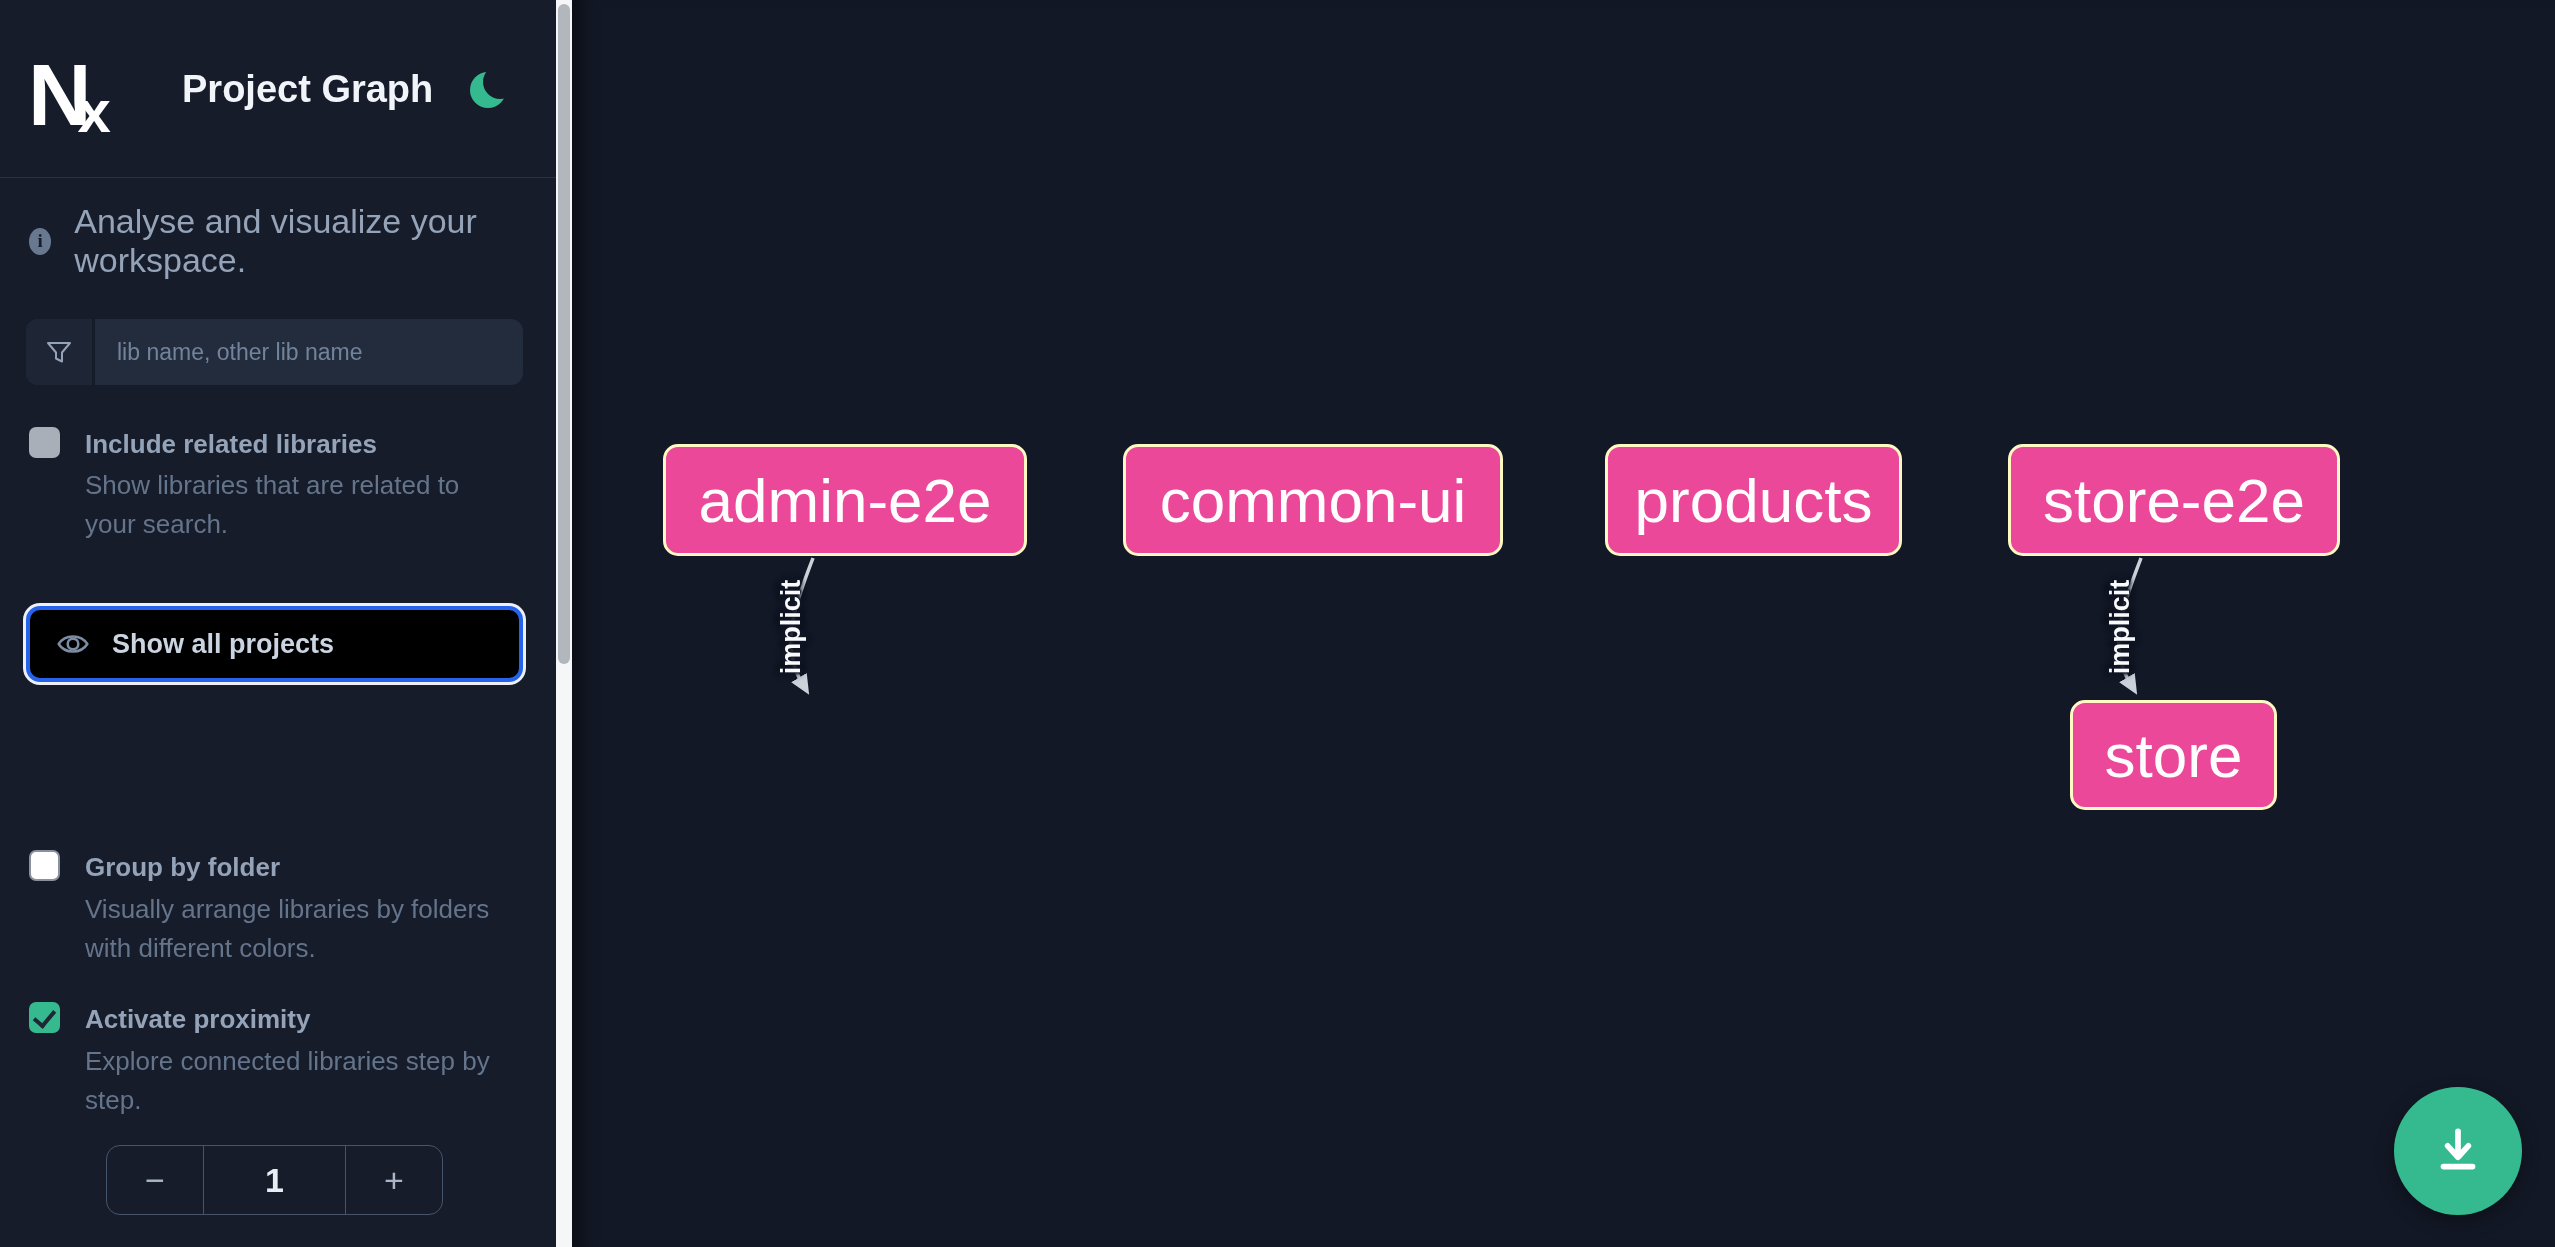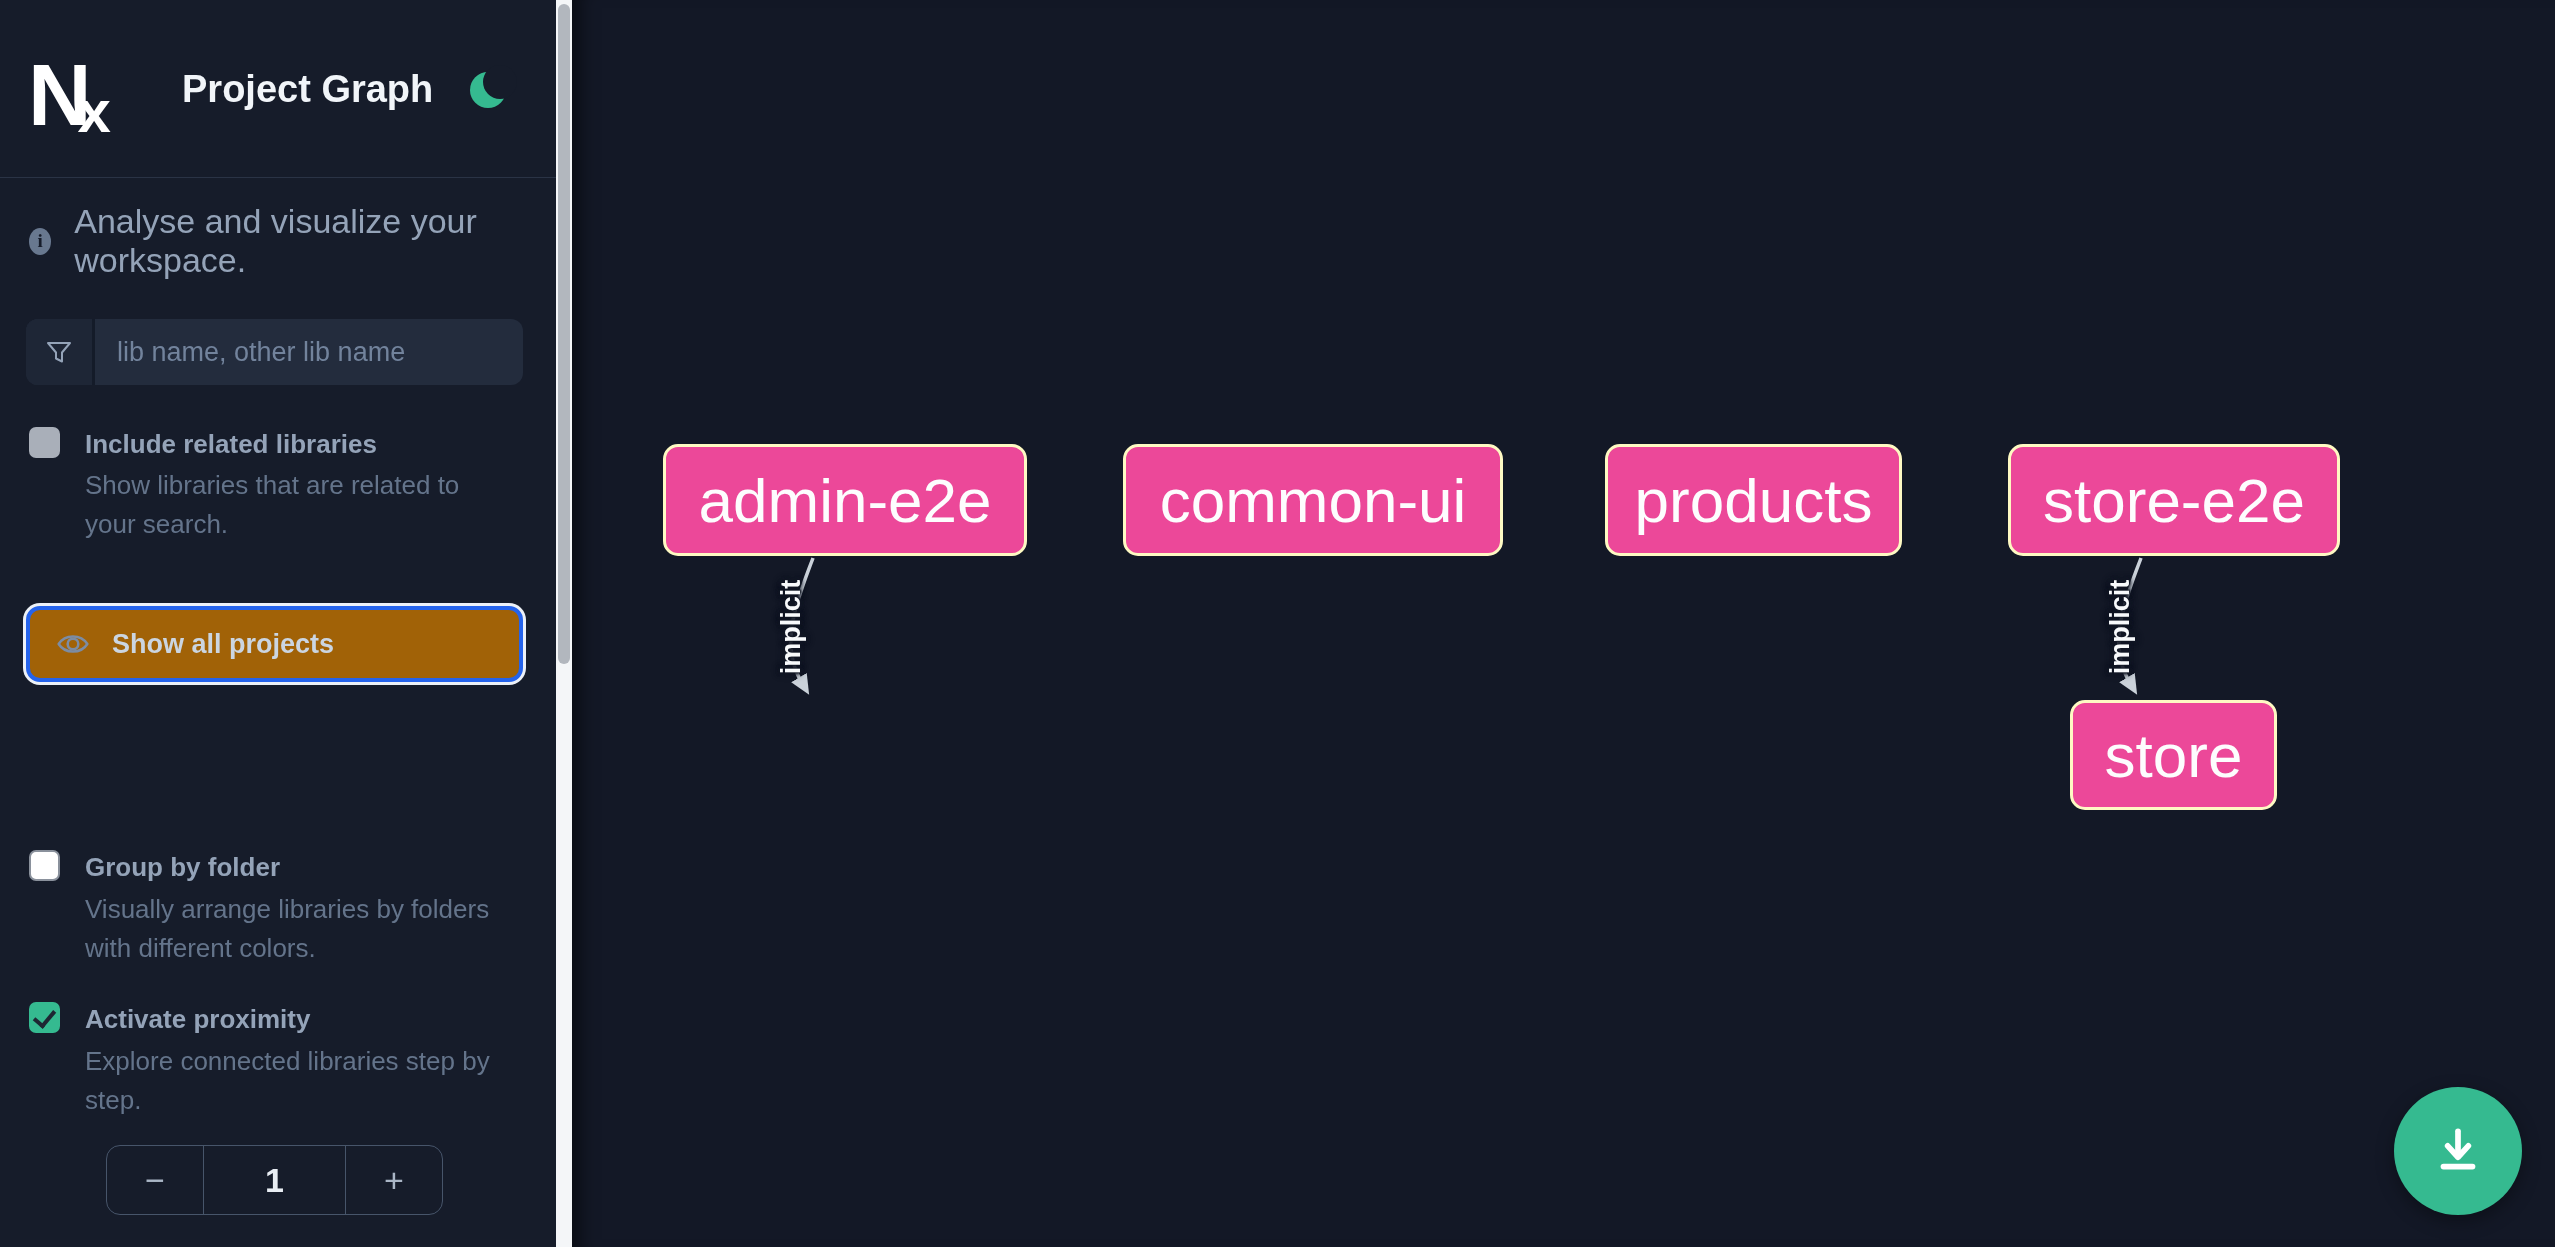--- a/index.html
+++ b/index.html
@@ -20,34 +20,34 @@
   .info-row{position:absolute;left:29px;top:202px;display:flex;align-items:center;gap:23px;}
   .info-icon{width:27px;height:27px;border-radius:50%;background:#68788F;color:#161C2A;
     display:flex;align-items:center;justify-content:center;font-size:19px;font-weight:700;font-family:"Liberation Serif",serif;}
   .info-text{font-size:34px;color:#94A3B8;}
 
   .search{position:absolute;left:26px;top:319px;width:497px;height:66px;border-radius:12px;
     display:flex;overflow:hidden;background:#232C3D;}
   .search .icon-cell{width:66px;background:#1E2636;border-right:3px solid #141B29;
     display:flex;align-items:center;justify-content:center;flex:none;}
   .search input{flex:1;background:transparent;border:none;outline:none;padding:8px 22px;
-    font-size:27px;color:#fca5a5;font-family:"Liberation Sans",sans-serif;}
+    font-size:23px;color:#fca5a5;font-family:"Liberation Sans",sans-serif;}
   .search input::placeholder{color:#72839C;opacity:1;}
 
   .cb{position:absolute;width:31px;height:31px;border-radius:7px;box-sizing:border-box;}
   .cb.gray{background:#A9AFB9;}
   .cb.white{background:#FFFFFF;border:2px solid #8A919C;}
   .cb.green{background:#35BA90;}
   .cb.green::after{content:"";position:absolute;left:9px;top:4px;width:9px;height:17px;
     border:solid #1E2733;border-width:0 4px 4px 0;transform:rotate(40deg);}
   .t-label{position:absolute;font-size:26px;font-weight:700;color:#94A3B8;}
   .t-desc{position:absolute;font-size:26px;color:#64748B;line-height:39px;width:430px;}
 
   .sb-btn{position:absolute;left:26px;width:497px;height:76px;border-radius:14px;box-sizing:border-box;
-    background:#a16207;border:1px solid #3D4B61;display:flex;align-items:center;gap:22px;padding:0 26px;cursor:pointer;}
+    background:#000000;border:1px solid #3D4B61;display:flex;align-items:center;gap:22px;padding:0 26px;cursor:pointer;}
   .sb-btn .btn-label{font-size:27px;font-weight:600;color:#CBD5E1;}
   .sb-btn.focused{border:4px solid #2563EB;box-shadow:0 0 0 3px #EDF1F7;}
 
   .stepper{position:absolute;left:106px;top:1145px;width:337px;height:70px;border:1px solid #47556A;
     border-radius:14px;box-sizing:border-box;display:flex;overflow:hidden;}
   .stepper .cell{display:flex;align-items:center;justify-content:center;font-size:34px;color:#AAB6C6;cursor:pointer;}
   .stepper .cell.dec{width:96px;border-right:1px solid #47556A;}
   .stepper .cell.val{flex:1;color:#E8EDF3;font-weight:700;cursor:default;}
   .stepper .cell.inc{width:96px;border-left:1px solid #47556A;}
 

